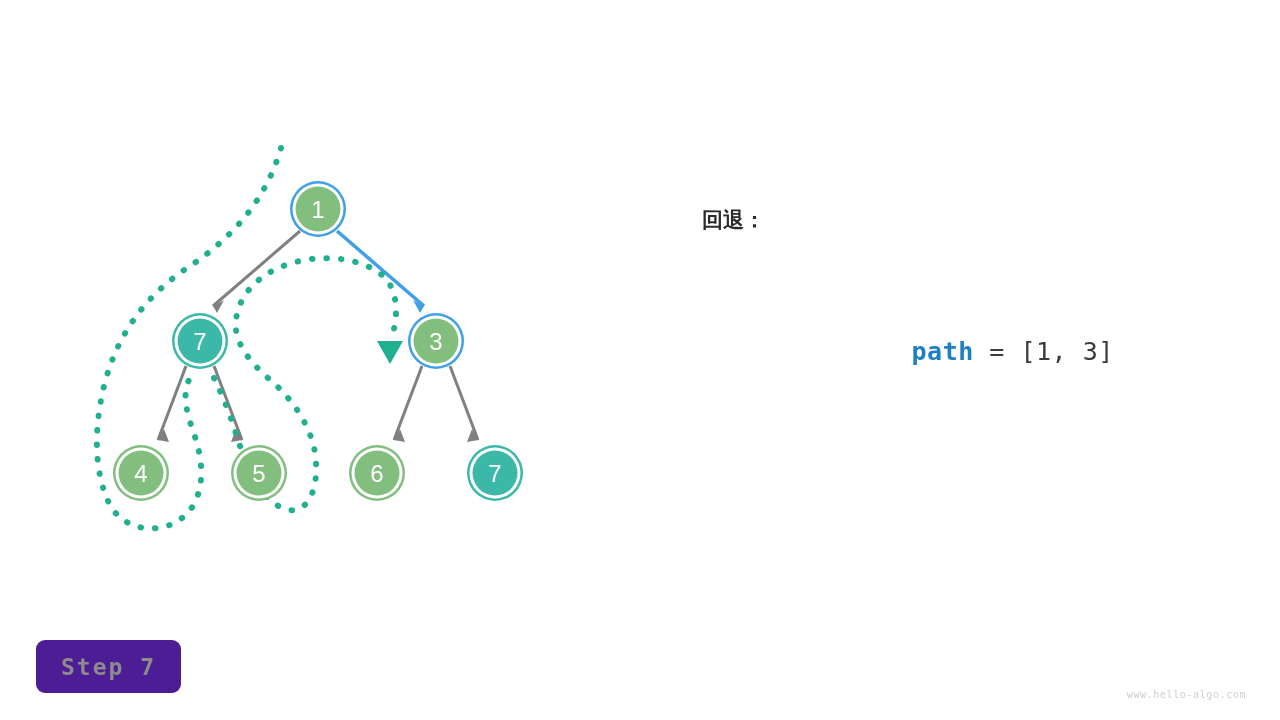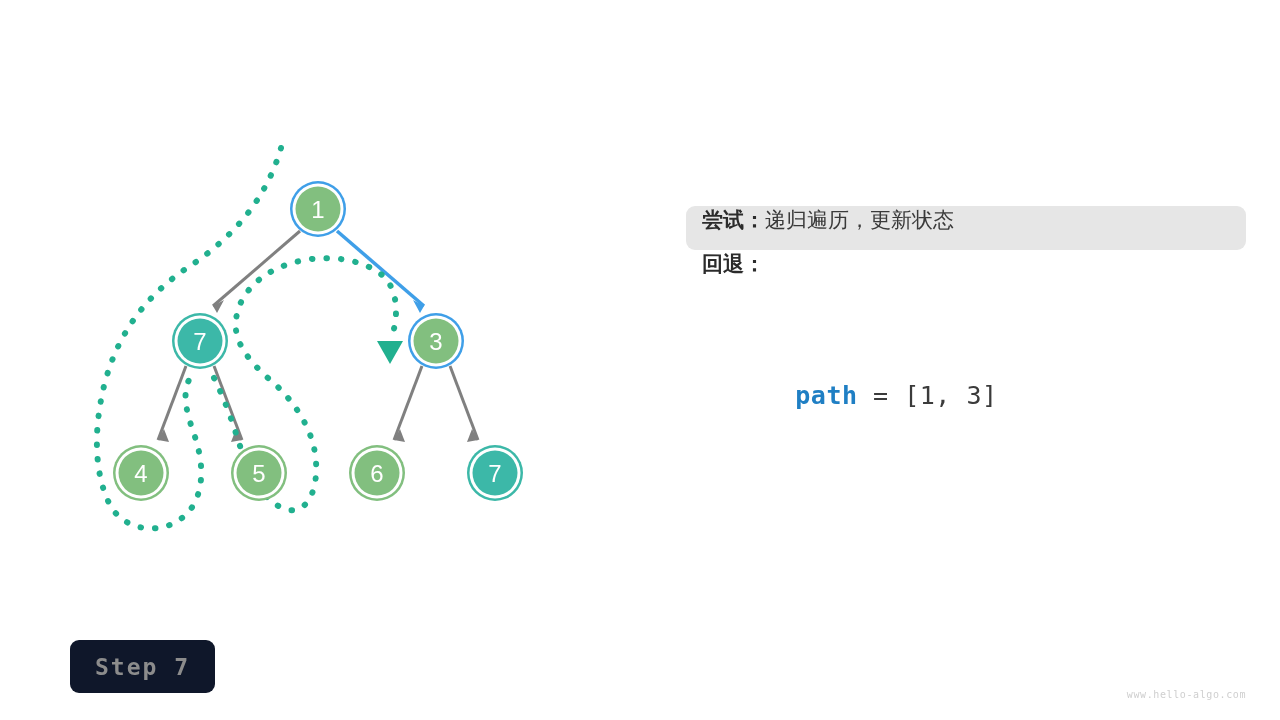--- a/index.html
+++ b/index.html
@@ -59,45 +59,45 @@
     padding: 0 16px;
     font-family: "DejaVu Sans Mono", "Liberation Mono", monospace;
     font-size: 25px;
     letter-spacing: 0.5px;
   }
   .code-line {
     height: 60px;
     line-height: 60px;
     white-space: pre;
     color: #3b3b3b;
+    text-align: center;
   }
   .code-line.spacer {
     height: 58px;
   }
   .var-path { color: #1f7fc4; font-weight: bold; }
   .var-res  { color: #2aa08c; font-weight: bold; }
 
   
   #step-badge {
     position: absolute;
     left: 36px;
     top: 640px;
     width: 145px;
     height: 53px;
-    background: #0f172a;
+    background: #4c1d95;
     border-radius: 9px;
     display: flex;
     align-items: center;
     justify-content: center;
     font-family: "DejaVu Sans Mono", "Liberation Mono", monospace;
     font-size: 23px;
     font-weight: bold;
     color: #8c8c8c;
     letter-spacing: 2px;
-    margin-left: 34px;
   }
 
   
   #watermark {
     position: absolute;
     right: 34px;
     bottom: 20px;
     font-family: "DejaVu Sans Mono", "Liberation Mono", monospace;
     font-size: 10px;
     color: #cfcfcf;
@@ -208,24 +208,20 @@
       <circle cx="495" cy="473" r="28" fill="#3cb8a8"></circle>
       <circle cx="495" cy="473" r="25.5" fill="#ffffff"></circle>
       <circle cx="495" cy="473" r="22.5" fill="#3cb8a8"></circle>
       <text class="node-label" x="495" y="482" text-anchor="middle">7</text>
     </g>
   </g>
 </svg>
 
 <div id="info-panel">
 
-  <div class="ann-row highlight">
-    <span class="ann-key">尝试：</span>
-    <span class="ann-val">递归遍历，更新状态</span>
-  </div>
 
   <div class="ann-row">
     <span class="ann-key">回退：</span>
   </div>
 
   <div class="code-block">
     <div class="code-line">
       <span class="var-path">path</span><span> = </span><span>[1, 3]</span>
     </div>
     <div class="code-line spacer"></div>

